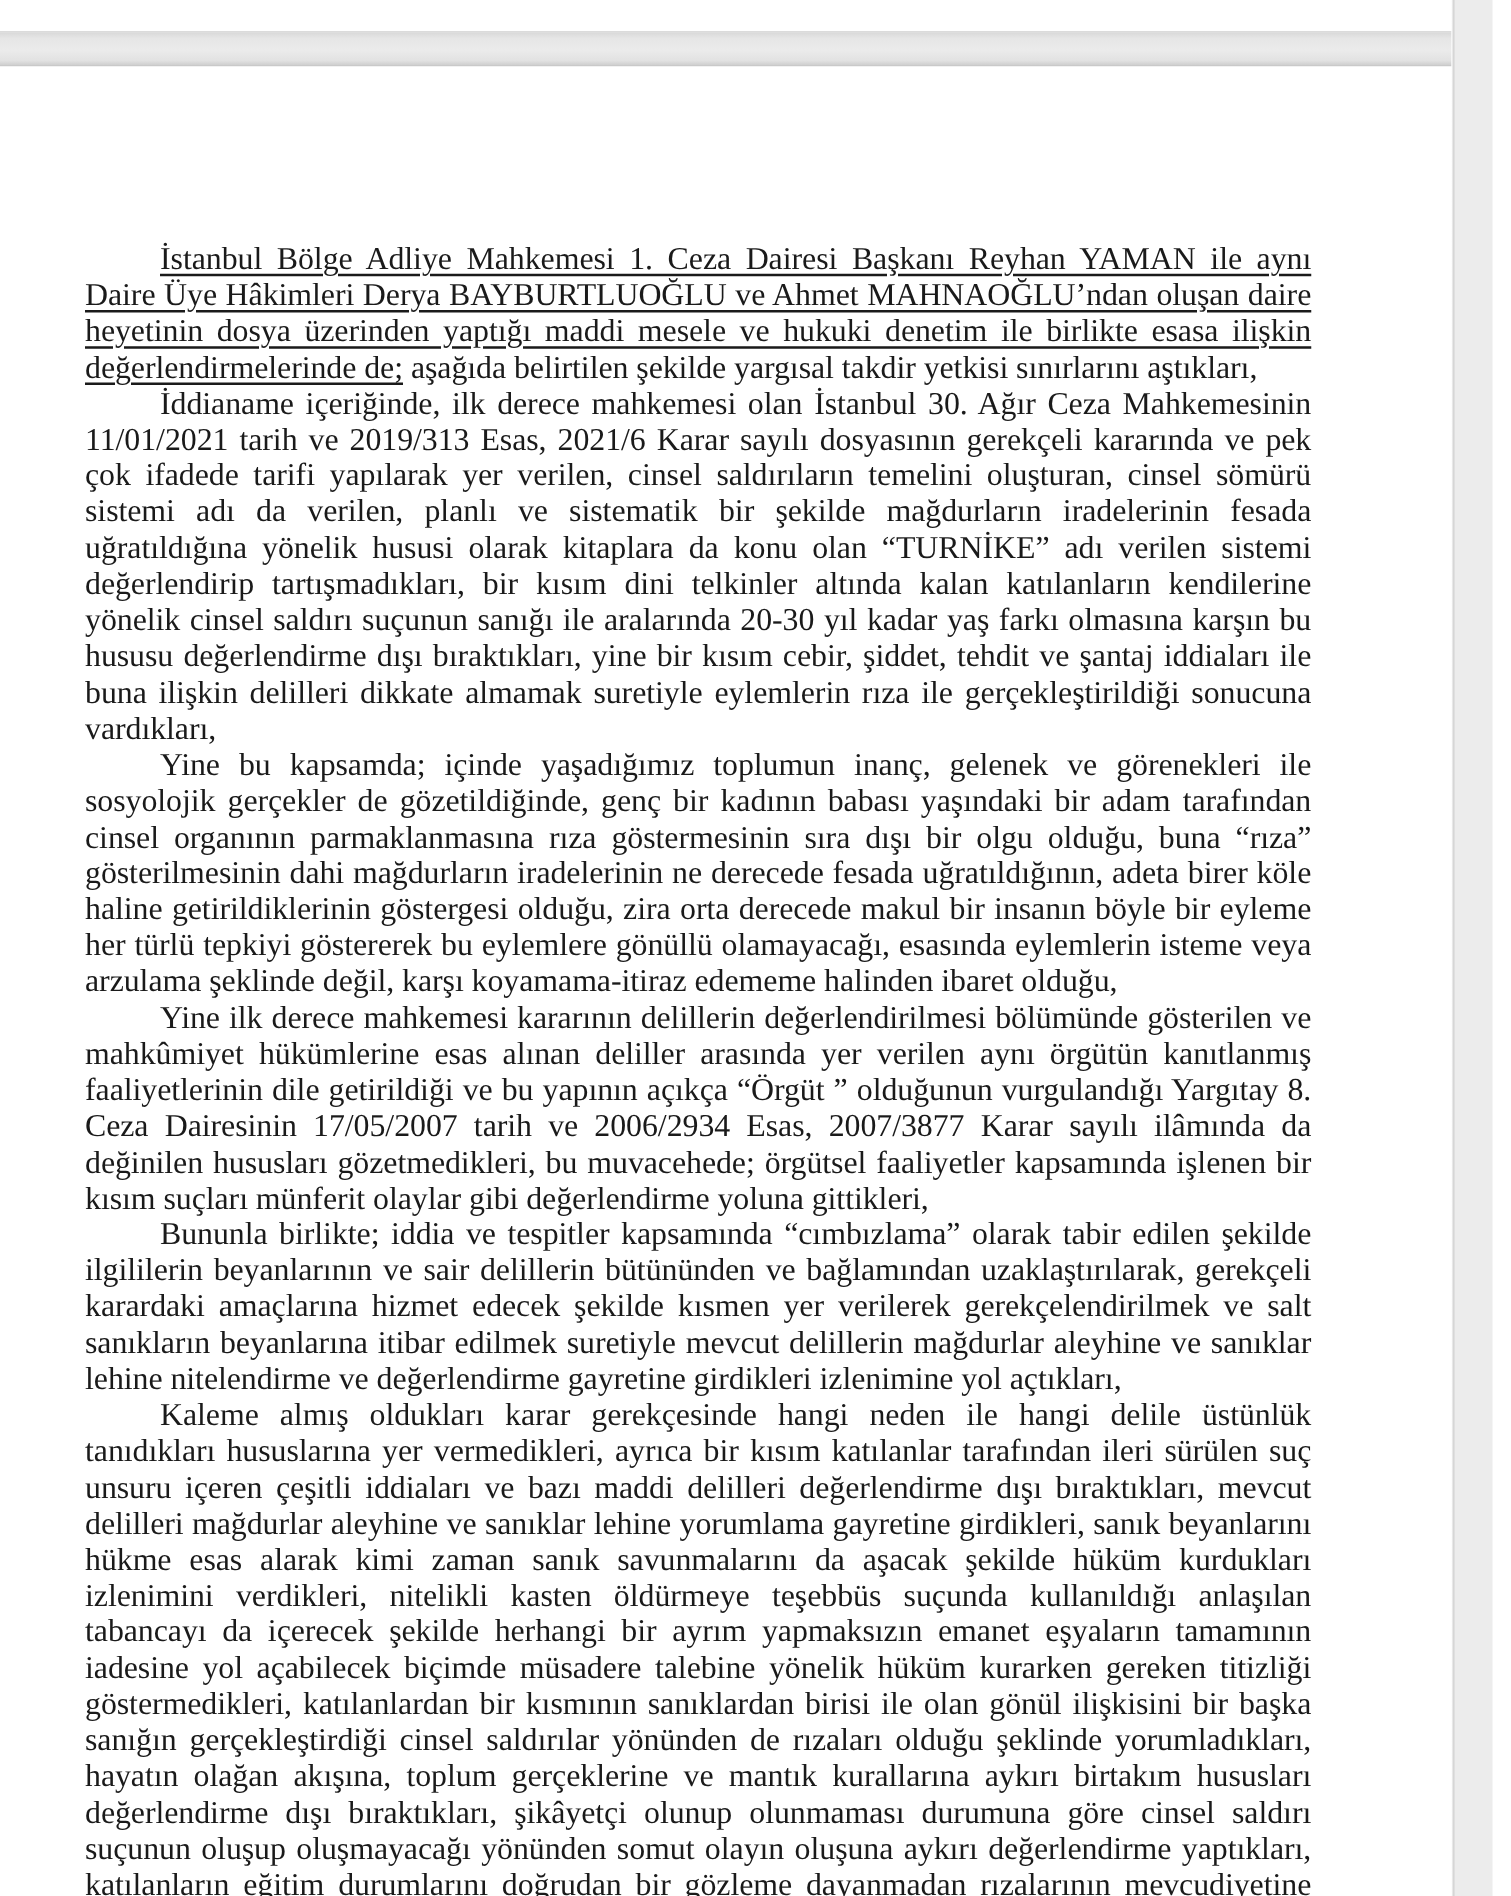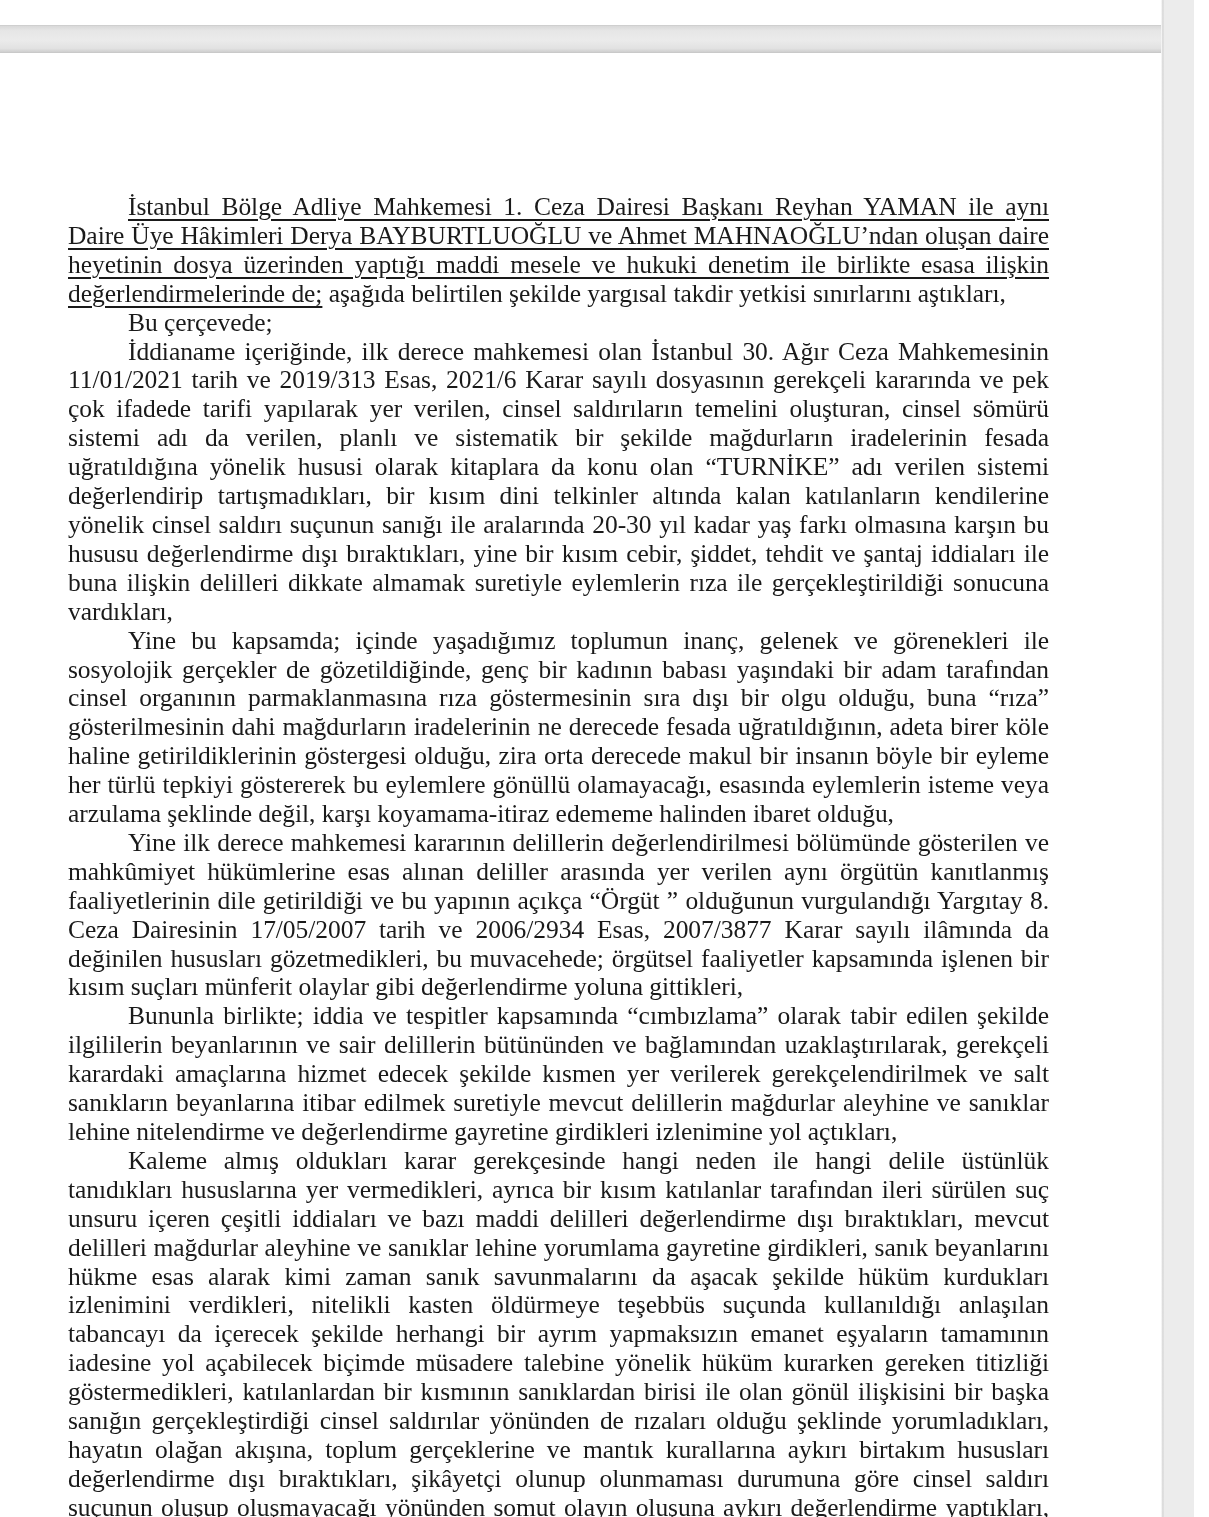--- a/index.html
+++ b/index.html
@@ -102,21 +102,20 @@
   <div id="top-bar"></div>
 
   <div id="page-right-edge"></div>
   <div id="right-gutter"></div>
 
   <div id="page">
     <div id="doc-body">
 
       <p class="para"><span class="underlined">İstanbul Bölge Adliye Mahkemesi 1. Ceza Dairesi Başkanı Reyhan YAMAN ile aynı Daire Üye Hâkimleri Derya BAYBURTLUOĞLU ve Ahmet MAHNAOĞLU’ndan oluşan daire heyetinin dosya üzerinden yaptığı maddi mesele ve hukuki denetim ile birlikte esasa ilişkin değerlendirmelerinde de;</span><span> aşağıda belirtilen şekilde yargısal takdir yetkisi sınırlarını aştıkları,</span></p>
 
-      <p class="para">Bu çerçevede;</p>
 
       <p class="para">İddianame içeriğinde, ilk derece mahkemesi olan İstanbul 30. Ağır Ceza Mahkemesinin 11/01/2021 tarih ve 2019/313 Esas, 2021/6 Karar sayılı dosyasının gerekçeli kararında ve pek çok ifadede tarifi yapılarak yer verilen, cinsel saldırıların temelini oluşturan, cinsel sömürü sistemi adı da verilen, planlı ve sistematik bir şekilde mağdurların iradelerinin fesada uğratıldığına yönelik hususi olarak kitaplara da konu olan “TURNİKE” adı verilen sistemi değerlendirip tartışmadıkları, bir kısım dini telkinler altında kalan katılanların kendilerine yönelik cinsel saldırı suçunun sanığı ile aralarında 20-30 yıl kadar yaş farkı olmasına karşın bu hususu değerlendirme dışı bıraktıkları, yine bir kısım cebir, şiddet, tehdit ve şantaj iddiaları ile buna ilişkin delilleri dikkate almamak suretiyle eylemlerin rıza ile gerçekleştirildiği sonucuna vardıkları,</p>
 
       <p class="para"><span>Yine bu kapsamda; içinde yaşadığımız toplumun inanç, gelenek ve görenekleri ile sosyolojik gerçekler de gözetildiğinde, genç bir kadının babası yaşındaki bir adam tarafından cinsel organının parmaklanmasına rıza göstermesinin sıra dışı bir olgu olduğu, buna </span><span class="ital">“rıza”</span><span> gösterilmesinin dahi mağdurların iradelerinin ne derecede fesada uğratıldığının, adeta birer köle haline getirildiklerinin göstergesi olduğu, zira orta derecede makul bir insanın böyle bir eyleme her türlü tepkiyi göstererek bu eylemlere gönüllü olamayacağı, esasında eylemlerin isteme veya arzulama şeklinde değil, karşı koyamama-itiraz edememe halinden ibaret olduğu,</span></p>
 
       <p class="para">Yine ilk derece mahkemesi kararının delillerin değerlendirilmesi bölümünde gösterilen ve mahkûmiyet hükümlerine esas alınan deliller arasında yer verilen aynı örgütün kanıtlanmış faaliyetlerinin dile getirildiği ve bu yapının açıkça “Örgüt ” olduğunun vurgulandığı Yargıtay 8. Ceza Dairesinin 17/05/2007 tarih ve 2006/2934 Esas, 2007/3877 Karar sayılı ilâmında da değinilen hususları gözetmedikleri, bu muvacehede; örgütsel faaliyetler kapsamında işlenen bir kısım suçları münferit olaylar gibi değerlendirme yoluna gittikleri,</p>
 
       <p class="para">Bununla birlikte; iddia ve tespitler kapsamında “cımbızlama” olarak tabir edilen şekilde ilgililerin beyanlarının ve sair delillerin bütününden ve bağlamından uzaklaştırılarak, gerekçeli karardaki amaçlarına hizmet edecek şekilde kısmen yer verilerek gerekçelendirilmek ve salt sanıkların beyanlarına itibar edilmek suretiyle mevcut delillerin mağdurlar aleyhine ve sanıklar lehine nitelendirme ve değerlendirme gayretine girdikleri izlenimine yol açtıkları,</p>
 
       <p class="para">Kaleme almış oldukları karar gerekçesinde hangi neden ile hangi delile üstünlük tanıdıkları hususlarına yer vermedikleri, ayrıca bir kısım katılanlar tarafından ileri sürülen suç unsuru içeren çeşitli iddiaları ve bazı maddi delilleri değerlendirme dışı bıraktıkları, mevcut delilleri mağdurlar aleyhine ve sanıklar lehine yorumlama gayretine girdikleri, sanık beyanlarını hükme esas alarak kimi zaman sanık savunmalarını da aşacak şekilde hüküm kurdukları izlenimini verdikleri, nitelikli kasten öldürmeye teşebbüs suçunda kullanıldığı anlaşılan tabancayı da içerecek şekilde herhangi bir ayrım yapmaksızın emanet eşyaların tamamının iadesine yol açabilecek biçimde müsadere talebine yönelik hüküm kurarken gereken titizliği göstermedikleri, katılanlardan bir kısmının sanıklardan birisi ile olan gönül ilişkisini bir başka sanığın gerçekleştirdiği cinsel saldırılar yönünden de rızaları olduğu şeklinde yorumladıkları, hayatın olağan akışına, toplum gerçeklerine ve mantık kurallarına aykırı birtakım hususları değerlendirme dışı bıraktıkları, şikâyetçi olunup olunmaması durumuna göre cinsel saldırı suçunun oluşup oluşmayacağı yönünden somut olayın oluşuna aykırı değerlendirme yaptıkları, katılanların eğitim durumlarını doğrudan bir gözleme dayanmadan rızalarının mevcudiyetine peşinen gerekçe yaptıkları, katılanların cinsel saldı-</p>

